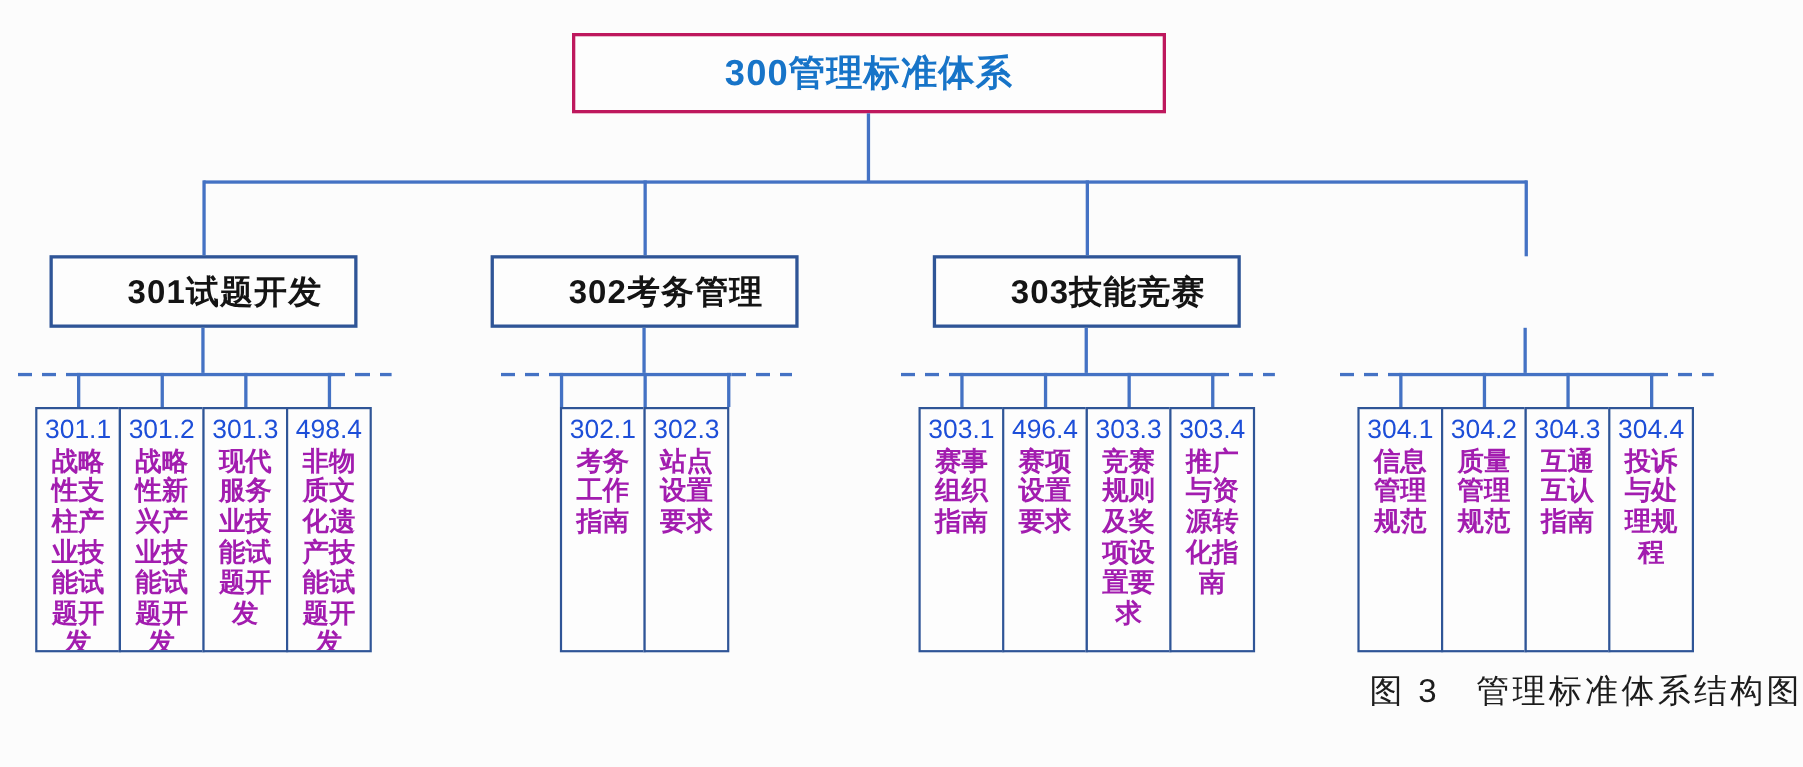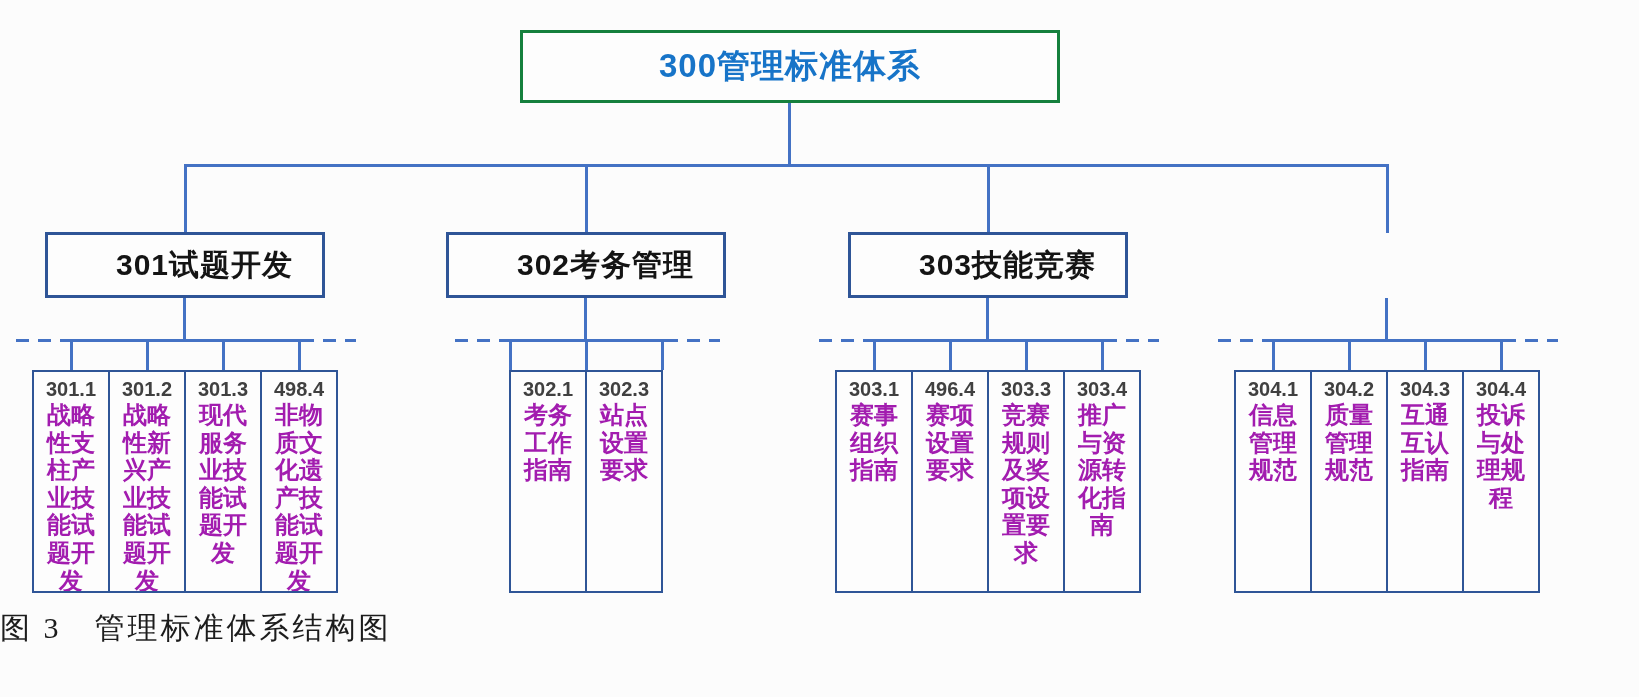--- a/index.html
+++ b/index.html
@@ -9,21 +9,21 @@
     width: 1639px;
     height: 697px;
     background: #fcfcfc;
     overflow: hidden;
   }
   
   .root-box {
     position: absolute;
     left: 520px; top: 30px;
     width: 540px; height: 73px;
-    border: 3px solid #15803d;
+    border: 3px solid #be185d;
     background: #fdfdfd;
     display: flex; align-items: center; justify-content: center;
     box-sizing: border-box;
   }
   .root-box .root-label {
     color: #1774C8;
     font-size: 33px;
     font-weight: bold;
     letter-spacing: 1px;
   }
@@ -84,28 +84,28 @@
   .kid {
     width: 78px; height: 223px;
     border: 2px solid #2F5597;
     background: #fdfdfd;
     box-sizing: border-box;
     padding: 5px 2px 0 2px;
     text-align: center;
     overflow: hidden;
   }
   .kid + .kid { margin-left: -2px; }
-  .kid .code  { font-size: 20px; font-weight: bold; color: #404040; line-height: 1.2; }
+  .kid .code  { font-size: 24px; font-weight: normal; color: #1d4ed8; line-height: 1.2; }
   .kid .label { font-size: 24px; font-weight: bold; color: #a21caf; line-height: 1.15; word-break: break-all; }
   
   .caption {
     position: absolute;
     left: 0; top: 608px; width: 1639px;
-    text-align: left;
-    font-family: Liberation Serif, serif;
+    text-align: right;
+    font-family: Liberation Sans, sans-serif;
     font-size: 30px;
     color: #1c1c1c;
     letter-spacing: 3px;
   }
 </style>
 </head>
 <body>
 
 <div id="canvas">
 

